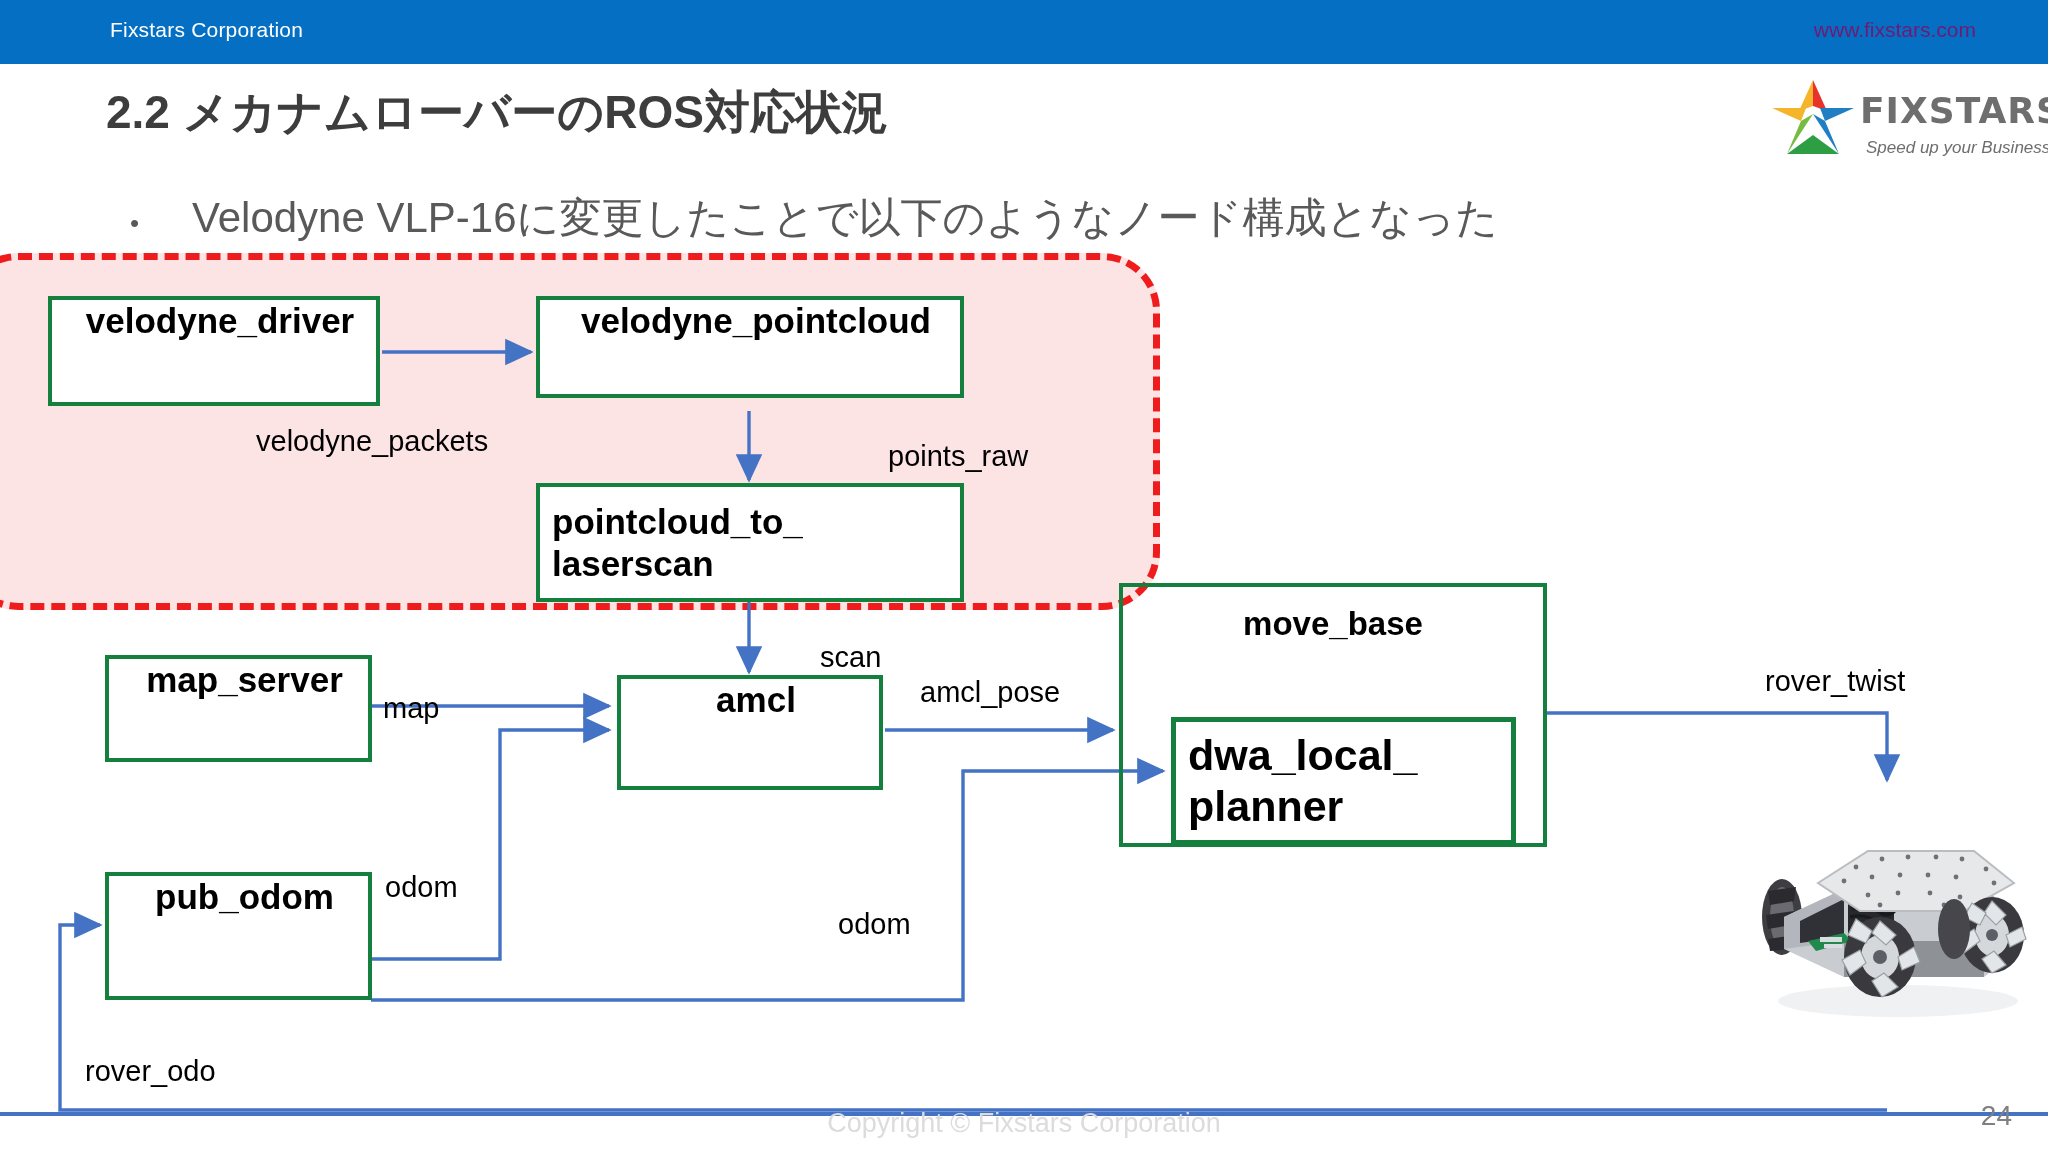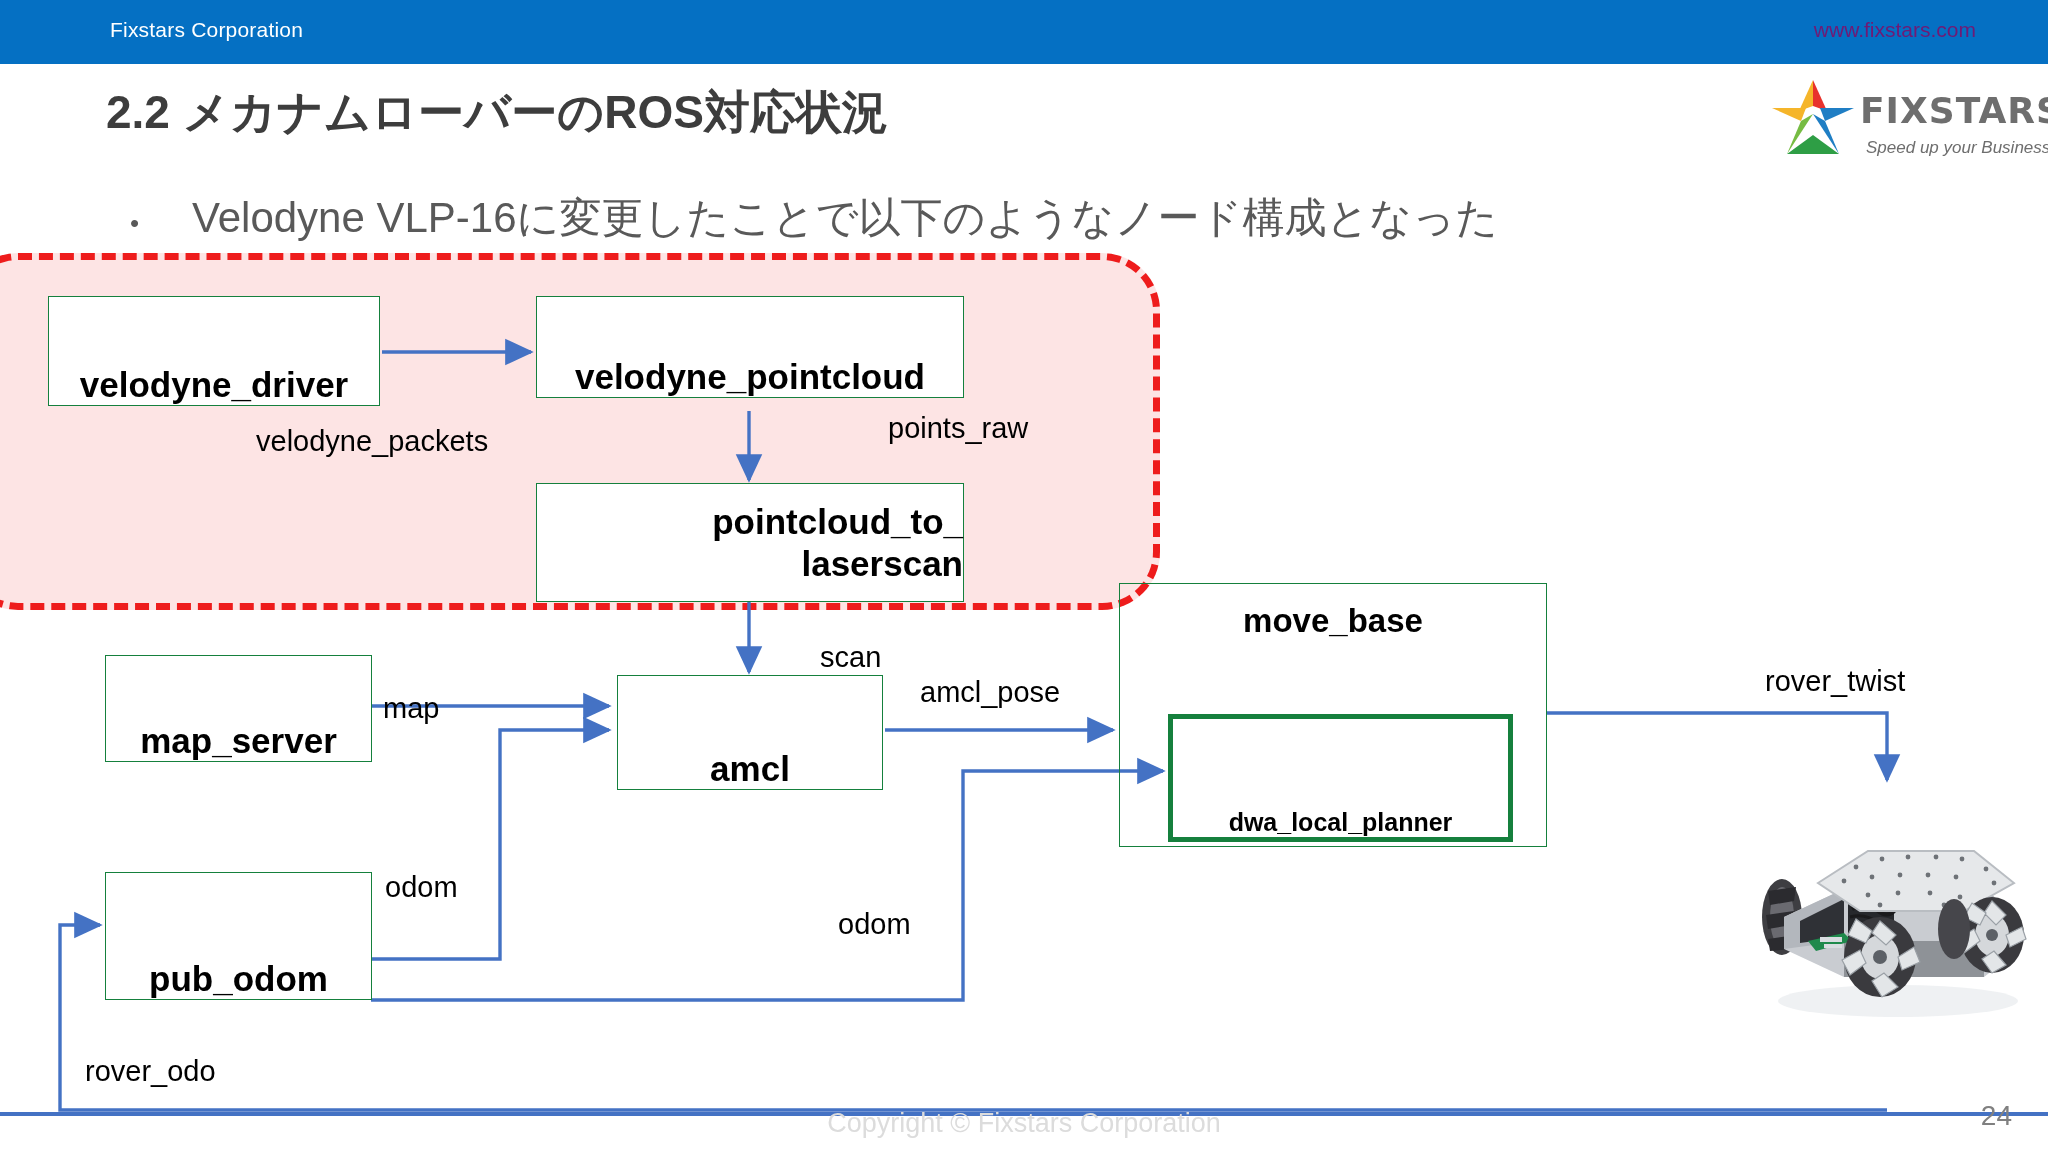--- a/index.html
+++ b/index.html
@@ -96,29 +96,30 @@
     position: absolute;
     left: 0; top: 0;
     width: 2048px; height: 1152px;
     pointer-events: none;
   }
 
   
   .node {
     position: absolute;
     background: #ffffff;
-    border: 1px solid #15803d;
+    border: 4px solid #15803d;
     box-sizing: border-box;
     display: flex;
-    align-items: flex-end;
+    align-items: flex-start;
     justify-content: center;
     text-align: center;
     font-weight: bold;
     color: #000000;
     line-height: 1.18;
+    padding-left: 12px;
   }
   .node.inner { border-width: 5px; }
   .node.plain-container {
     display: block;
     background: transparent;
   }
   .container-title {
     position: absolute;
     left: 0; right: 0; top: 18px;
     text-align: center;
@@ -246,28 +247,28 @@
   <div class="node" style="left:617px; top:675px; width:266px; height:115px; font-size:35px;">
     <span>amcl</span>
   </div>
 
   <div class="node" style="left:105px; top:872px; width:267px; height:128px; font-size:35px;">
     <span>pub_odom</span>
   </div>
 
   <div class="node plain-container" style="left:1119px; top:583px; width:428px; height:264px;">
     <div class="container-title">move_base</div>
-    <div class="node inner" style="left:48px; top:130px; width:345px; height:128px; font-size:25px; flex-direction:row;">
+    <div class="node inner" style="left:48px; top:130px; width:345px; height:128px; font-size:43px; flex-direction:column;">
       <span>dwa_local_</span>
       <span>planner</span>
     </div>
   </div>
 
   <div class="edge-label" style="left:256px; top:425px;">velodyne_packets</div>
-  <div class="edge-label" style="left:888px; top:412px;text-align:center;">points_raw</div>
+  <div class="edge-label" style="left:888px; top:440px;text-align:center;">points_raw</div>
   <div class="edge-label" style="left:820px; top:620px;margin-top:21px;">scan</div>
   <div class="edge-label" style="left:383px; top:692px;">map</div>
   <div class="edge-label" style="left:920px; top:676px;">amcl_pose</div>
   <div class="edge-label" style="left:385px; top:871px;">odom</div>
   <div class="edge-label" style="left:838px; top:908px;">odom</div>
   <div class="edge-label" style="left:1765px; top:665px;">rover_twist</div>
   <div class="edge-label" style="left:85px; top:1055px;">rover_odo</div>
 
   <svg id="robot-photo" viewBox="0 0 290 200">
 

